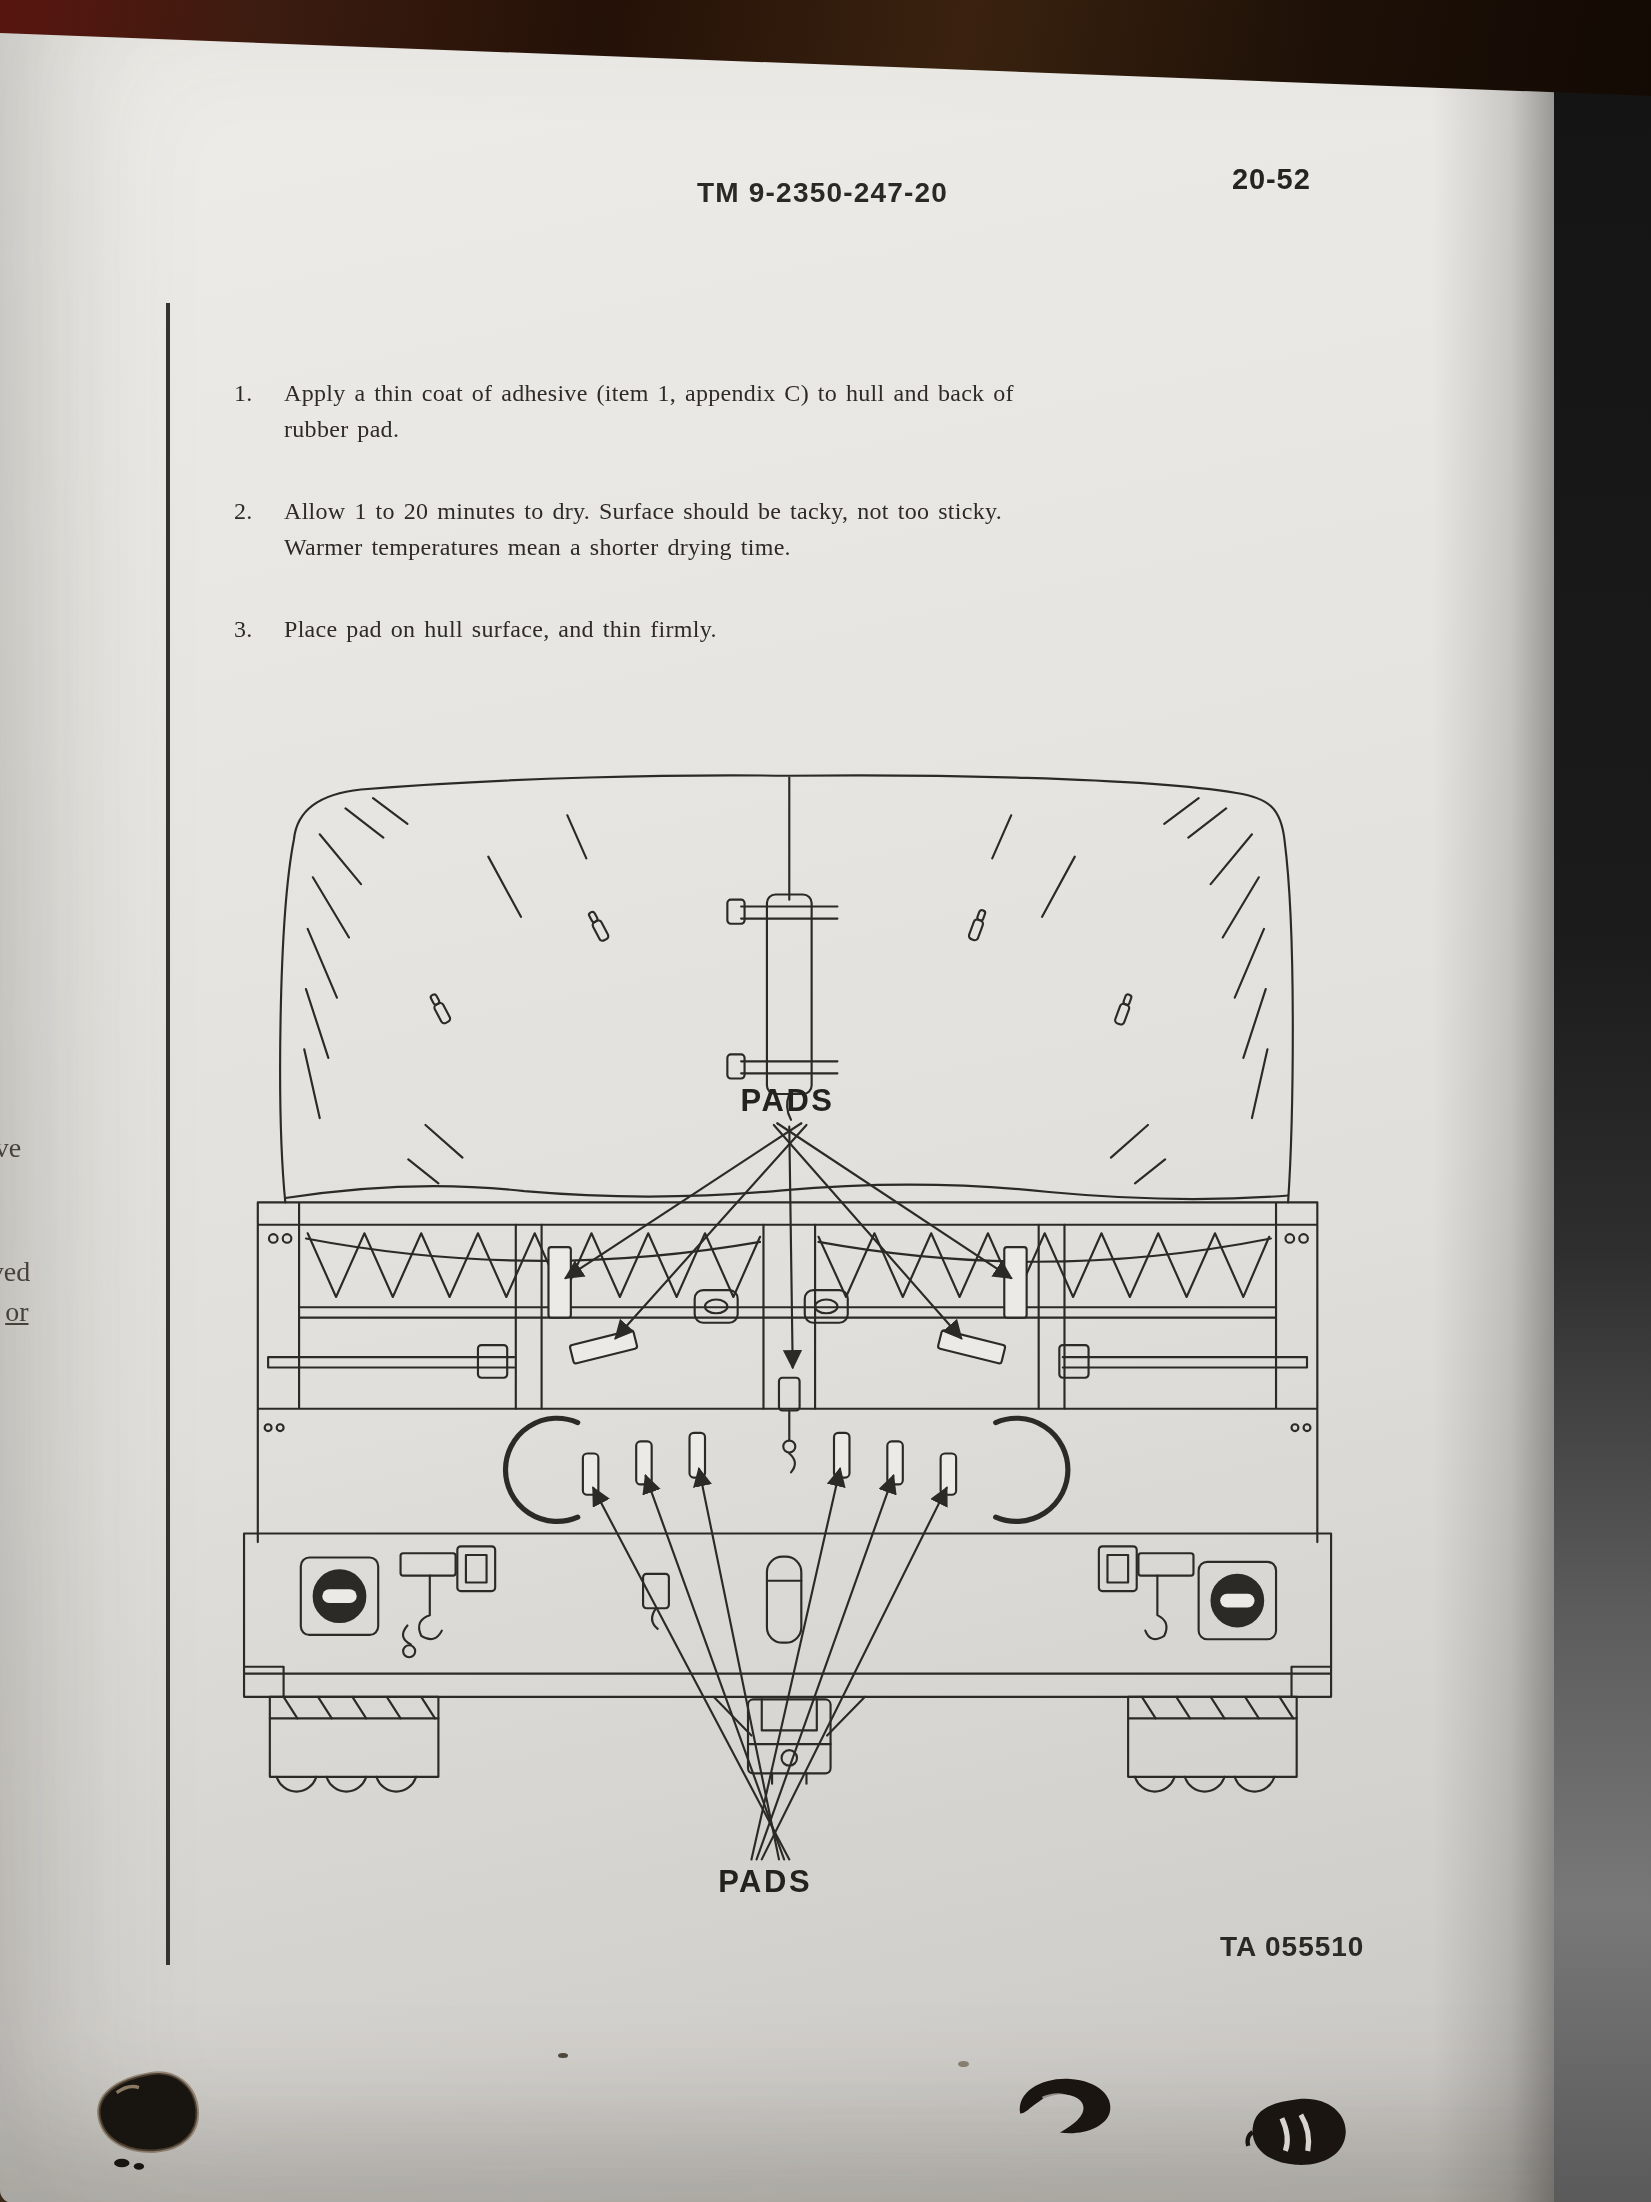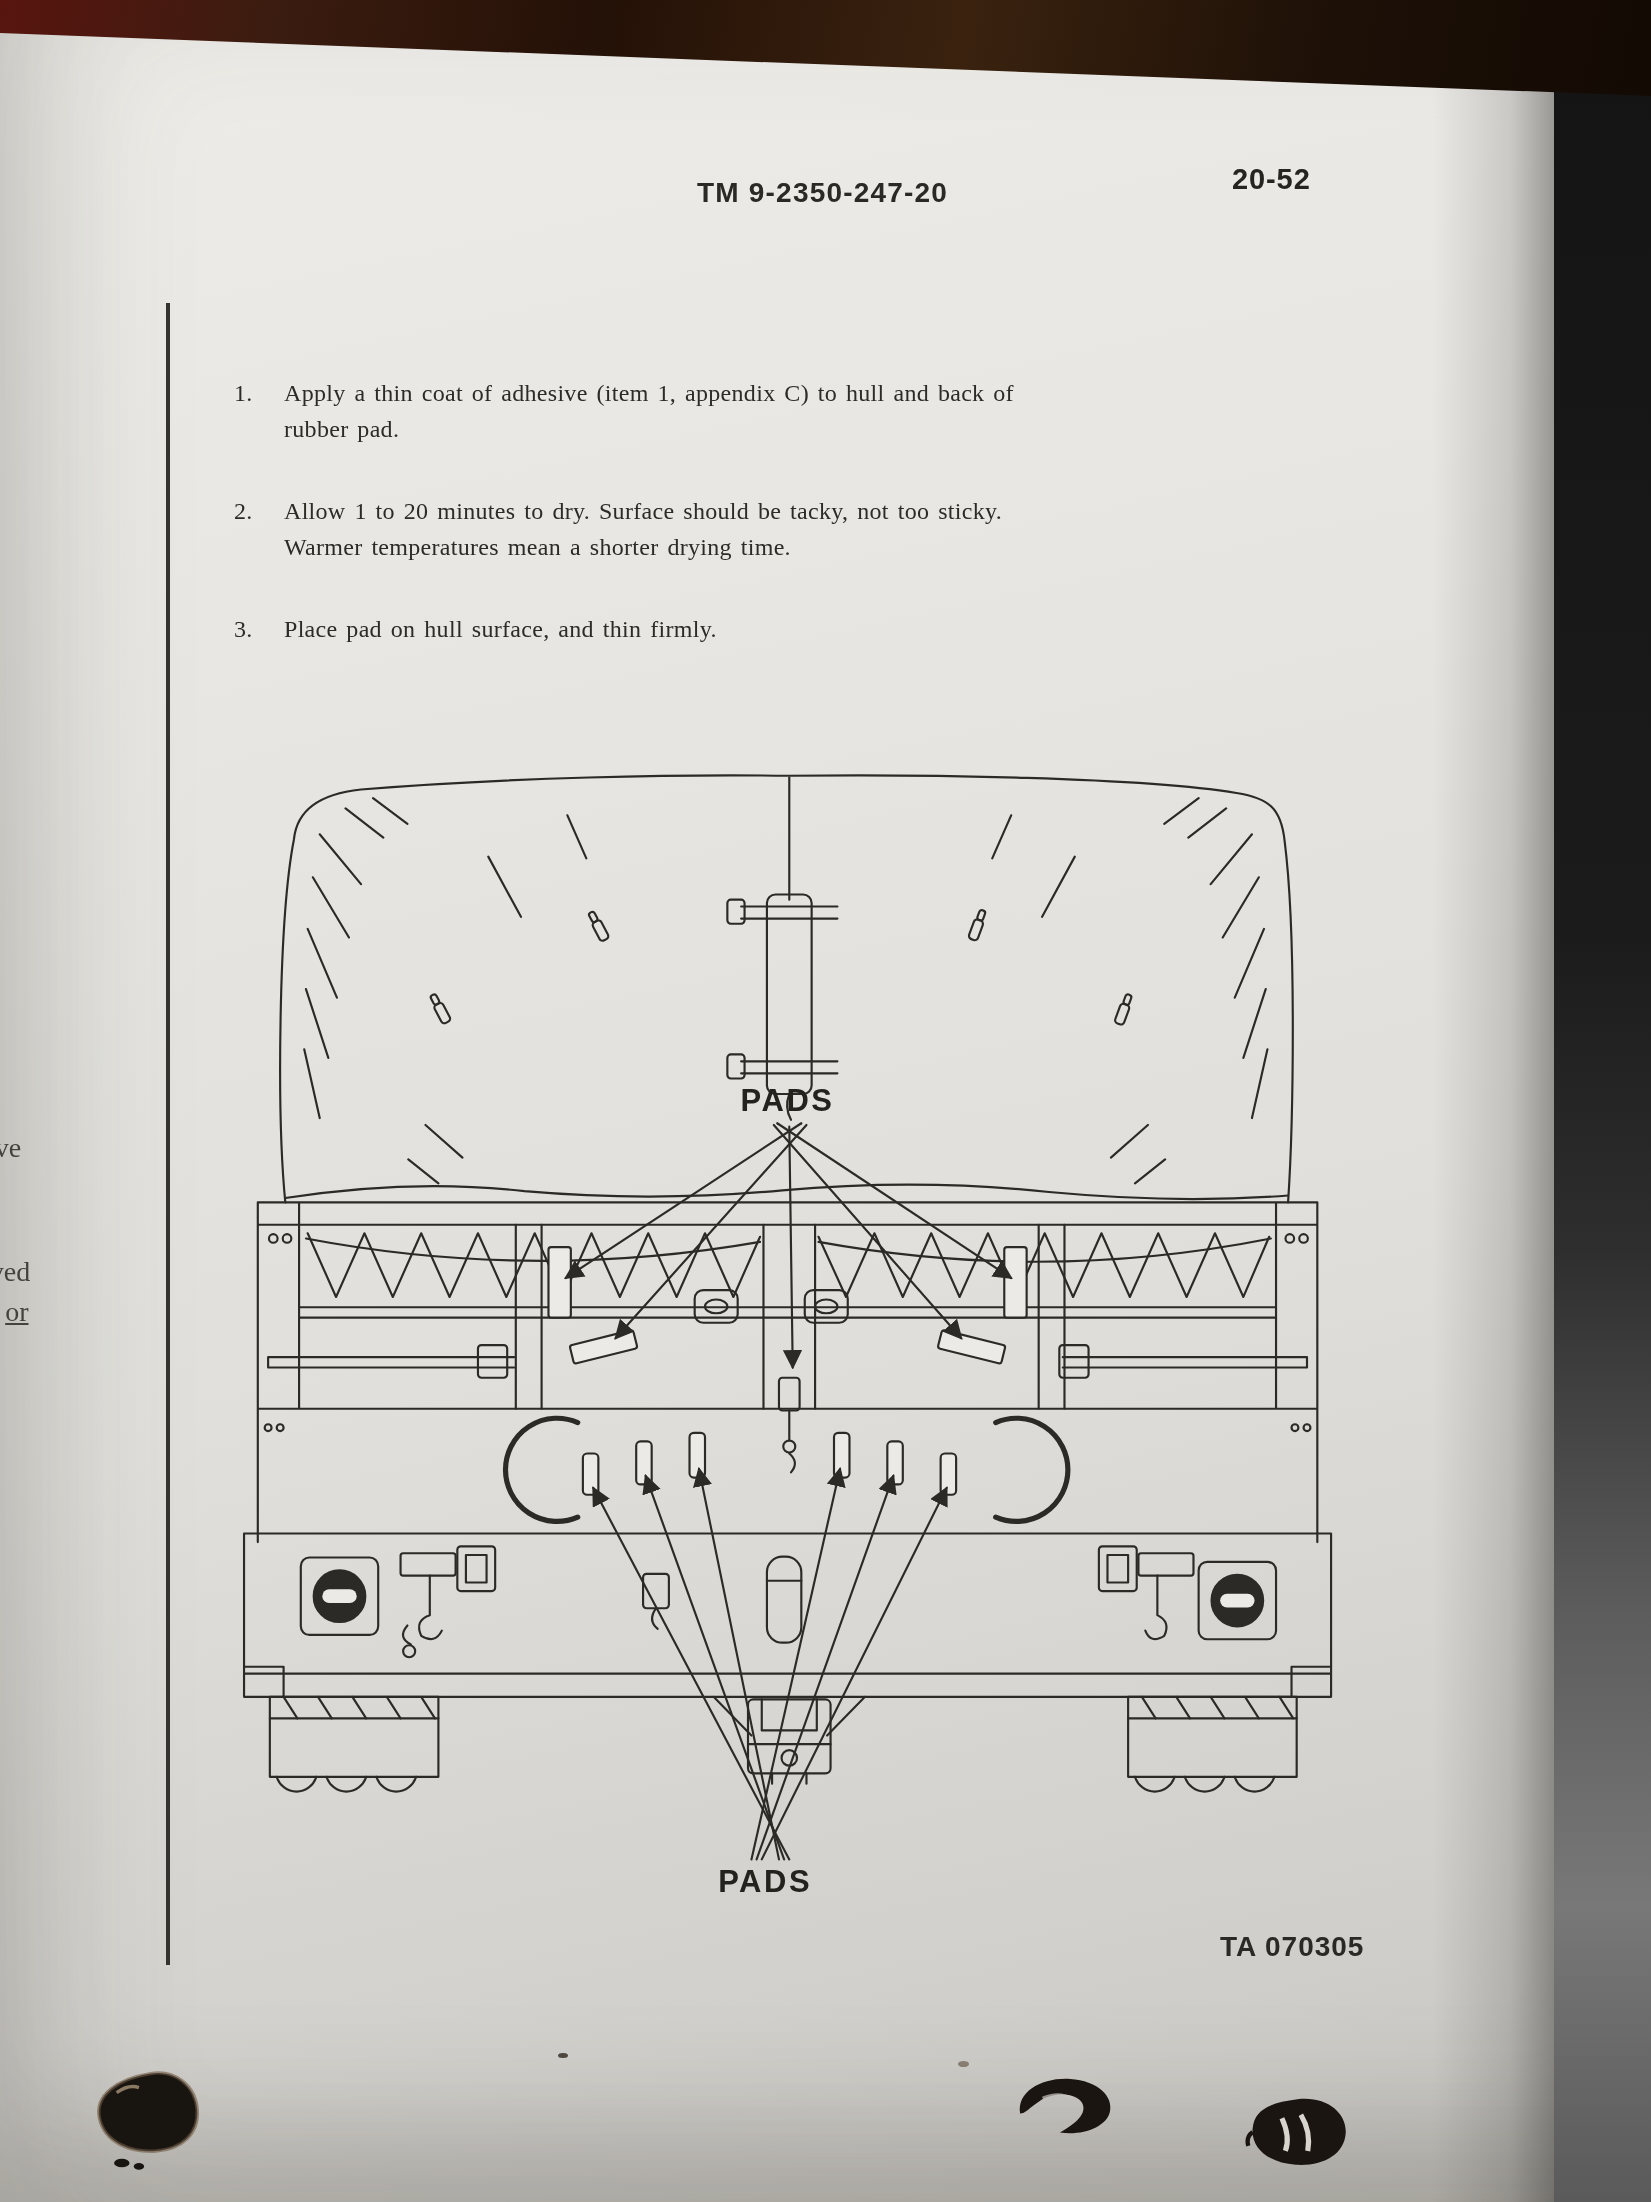--- a/index.html
+++ b/index.html
@@ -2,21 +2,21 @@
 <html style="font-size:13.8px"><head>
 <meta charset="utf-8">
 <style>
   html,body{margin:0;padding:0;background:#111;}
   .photo{position:relative;width:1652px;height:2203px;overflow:hidden;
          font-family:"Liberation Serif",serif;background:#3a2a1a;}
 
   
   .paper{position:absolute;left:0;top:0;width:1652px;height:2203px;z-index:1;overflow:hidden;
          background:linear-gradient(168deg,#edece8 0%,#e7e6e2 30%,#e0dfdb 58%,#d2d0cc 85%,#c6c4c0 100%);
-         box-shadow:inset 0 -77px 120px rgba(70,64,56,.22), inset 77px 0 138px rgba(70,64,56,.10);}
+         box-shadow:inset 0 -77px 120px rgba(70,64,56,.22), inset 77px 0 138px rgba(70,64,56,.10);border-radius:13px;}
 
   
   .wood{position:absolute;left:0;top:0;width:1652px;height:112px;z-index:4;
         background:linear-gradient(100deg,#58150f 0%,#3c1c10 16%,#241107 36%,#3a220f 58%,#1d1007 80%,#130a04 100%);
         clip-path:polygon(0 0,1652px 0,1652px 96px,0 33px);}
 
   
   .side-shadow{position:absolute;left:1554px;top:83px;width:98px;height:2120px;z-index:3;
         background:linear-gradient(to bottom,#141414 0%,#1b1b1b 40%,#2e2e2e 55%,#5c5c5c 72%,#787878 86%,#5a5a5a 100%);}
   .paper-right-shade{position:absolute;left:1432px;top:0;width:122px;height:2203px;z-index:2;
@@ -256,21 +256,21 @@
         <path class="s" marker-end="url(#ah)" d="M636,1284 L543,830"></path>
         <path class="s" marker-end="url(#ah)" d="M604,1284 L707,830"></path>
         <path class="s" marker-end="url(#ah)" d="M610,1284 L769,838"></path>
         <path class="s" marker-end="url(#ah)" d="M616,1284 L831,852"></path>
       </g>
 
       <text class="figlabel" x="646" y="414" text-anchor="middle">PADS</text>
       <text class="figlabel" x="620" y="1322" text-anchor="middle">PADS</text>
     </svg>
 
-    <div class="figure-id">TA 070305</div>
+    <div class="figure-id">TA 055510</div>
 
     <span class="fragment frag-0">ve</span>
     <span class="fragment frag-1">ved</span>
     <span class="fragment frag-2">or</span>
   </div>
 
   <div class="paper-right-shade"></div>
   <div class="side-shadow"></div>
   <div class="wood"></div>
 

